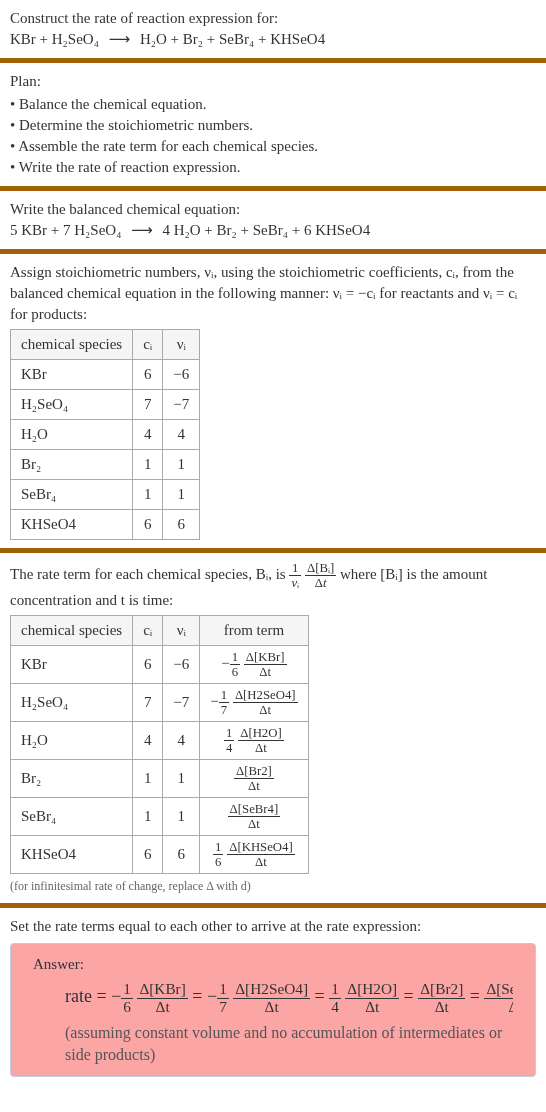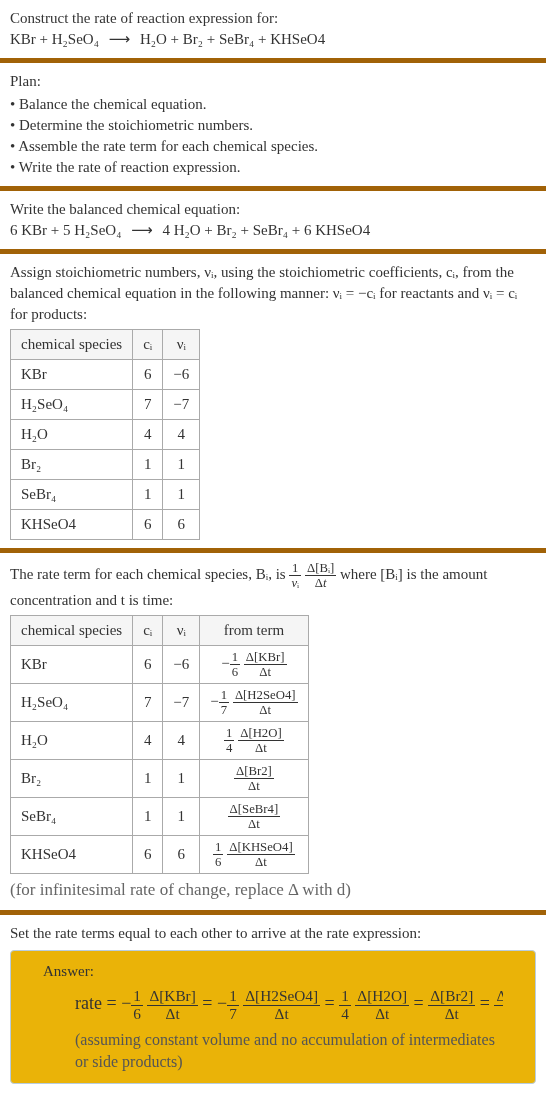--- a/index.html
+++ b/index.html
@@ -35,29 +35,29 @@
 .frac {
   display: inline-block;
   vertical-align: middle;
   text-align: center;
   font-size: 0.85em;
   line-height: 1.1;
 }
 .frac .num { display: block; border-bottom: 1px solid #333; padding: 0 2px; }
 .frac .den { display: block; padding: 0 2px; }
 .small-note {
-  font-size: 17px;
+  font-size: 12px;
   color: #666;
   margin-top: 4px;
 }
 .answer-box {
-  background: #eab308;
+  background: #fca5a5;
   border: 1px solid #b8cde0;
   border-radius: 4px;
-  padding: 10px 32px;
+  padding: 10px 22px;
   margin-top: 6px;
 }
 .answer-title { margin-bottom: 6px; }
 .rate-line { font-size: 18px; white-space: nowrap; overflow-x: auto; }
 .indent { margin-left: 32px; }
 .assumption {
   font-size: 16px;
   color: #555;
   margin-top: 6px;
 }
@@ -81,21 +81,21 @@
       <li>Balance the chemical equation.</li>
       <li>Determine the stoichiometric numbers.</li>
       <li>Assemble the rate term for each chemical species.</li>
       <li>Write the rate of reaction expression.</li>
     </ul>
 </div>
 
 <div class="section">
   <div>Write the balanced chemical equation:</div>
   <div class="equation">
-    <span>6 KBr + 5 H₂SeO₄</span>
+    <span>5 KBr + 7 H₂SeO₄</span>
     <span class="arrow">⟶</span>
     <span>4 H₂O + Br₂ + SeBr₄ + 6 KHSeO4</span>
   </div>
 </div>
 
 <div class="section">
   <div>Assign stoichiometric numbers, νᵢ, using the stoichiometric coefficients, cᵢ, from the balanced chemical equation in the following manner: νᵢ = −cᵢ for reactants and νᵢ = cᵢ for products:</div>
   <table>
     <thead>
       <tr>

